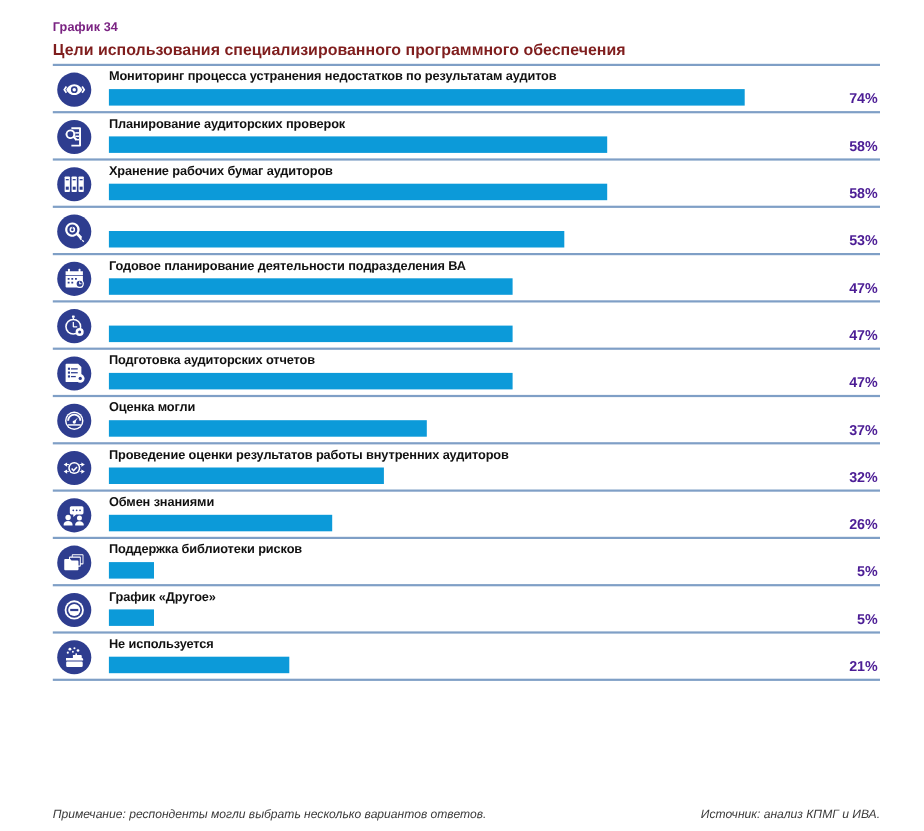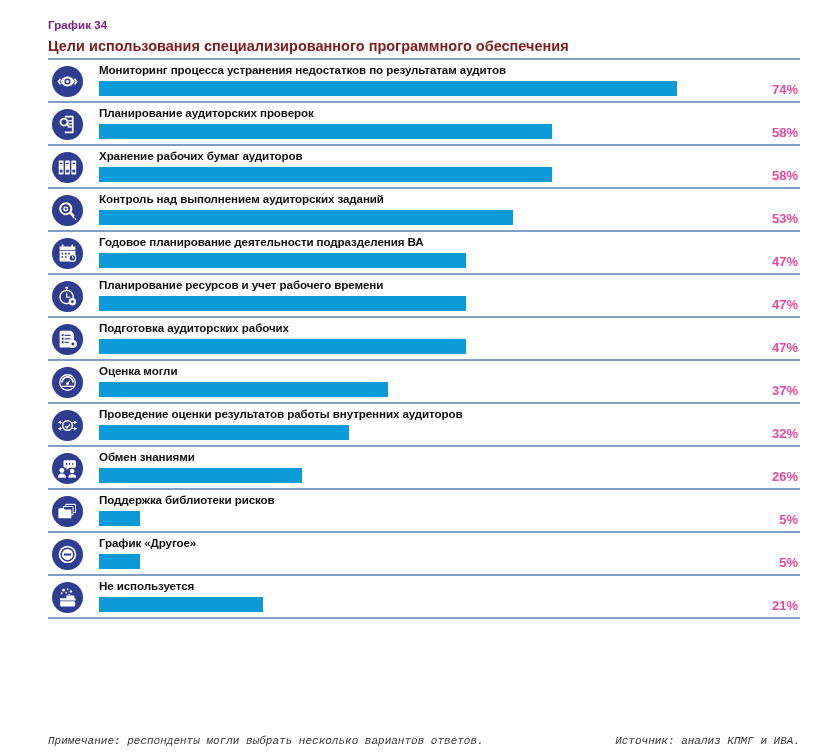--- a/index.html
+++ b/index.html
@@ -117,34 +117,33 @@
   }
 
   .row-value {
     position: absolute;
     right: 42px;
     top: 22px;
     width: 60px;
     text-align: right;
     font-size: 13px;
     font-weight: bold;
-    color: #ec4899;
+    color: #4c1d95;
     line-height: 15px;
   }
 
   
   .footer {
     position: absolute;
     left: 48px;
     top: 722px;
     width: 752px;
     display: flex;
     justify-content: space-between;
     align-items: baseline;
-    font-family: Liberation Mono, monospace;
   }
   .footer-note,
   .footer-source {
     font-size: 11px;
     font-style: italic;
     color: #3a3a3a;
     line-height: 14px;
     white-space: nowrap;
   }
 </style>
@@ -214,21 +213,20 @@
         <div class="row-sep" style="background: rgb(127, 159, 198);"></div>
       </div>
       <div class="row">
         <div class="icon-badge">
           <svg width="21" height="21" viewBox="0 0 24 24">
             <path fill="#ffffff" d="M10 2.6a7.4 7.4 0 1 0 4.4 13.3l3.8 3.8 2.1-2.1-3.8-3.8A7.4 7.4 0 0 0 10 2.6zm0 2.2a5.2 5.2 0 1 1 0 10.4 5.2 5.2 0 0 1 0-10.4z"></path>
             <path fill="#ffffff" d="M10 7.1 11 8h-2zm0 0a2.9 2.9 0 1 0 0 5.8 2.9 2.9 0 0 0 0-5.8zm0 1.6a1.3 1.3 0 1 1 0 2.6 1.3 1.3 0 0 1 0-2.6z"></path>
             <path fill="#ffffff" d="M18.6 18.2l1.6 1.6-1.2 1.2-1.6-1.6zM20.8 20.4l1.6 1.6-1 1-1.6-1.6z"></path>
           </svg>
         </div>
-        <div class="row-label">Контроль над выполнением аудиторских заданий</div>
         <div class="bar-track">
           <div class="bar-fill" style="width: 414px; background: rgb(12, 154, 217);"></div>
         </div>
         <div class="row-value">53%</div>
         <div class="row-sep" style="background: rgb(127, 159, 198);"></div>
       </div>
       <div class="row">
         <div class="icon-badge">
           <svg width="21" height="21" viewBox="0 0 24 24">
             <path fill="#ffffff" d="M3 4h18v4H3z"></path>
@@ -254,42 +252,41 @@
             <circle cx="11" cy="12.6" r="8.4" fill="#ffffff"></circle>
             <circle cx="11" cy="12.6" r="6.8" fill="#2e3d8f"></circle>
             <rect x="9.6" y="0.9" width="2.9" height="2.3" rx="0.5" fill="#ffffff"></rect>
             <rect x="10.4" y="3" width="1.3" height="1.9" fill="#ffffff"></rect>
             <path fill="#ffffff" d="M10.4 7.6h1.3v5.4h-1.3z"></path>
             <path fill="#ffffff" d="M10.9 12.1h4.2v1.3h-4.2z"></path>
             <circle cx="17.6" cy="18" r="4.2" fill="#ffffff"></circle>
             <circle cx="17.6" cy="18" r="1.6" fill="#2e3d8f"></circle>
           </svg>
         </div>
-        <div class="row-label">Планирование ресурсов и учет рабочего времени</div>
         <div class="bar-track">
           <div class="bar-fill" style="width: 367px; background: rgb(12, 154, 217);"></div>
         </div>
         <div class="row-value">47%</div>
         <div class="row-sep" style="background: rgb(127, 159, 198);"></div>
       </div>
       <div class="row">
         <div class="icon-badge">
           <svg width="21" height="21" viewBox="0 0 24 24">
             <path fill="#ffffff" d="M4 2h12l3.4 3.4V20a1 1 0 0 1-1 1H4a1 1 0 0 1-1-1V3a1 1 0 0 1 1-1z"></path>
             <rect x="5.4" y="6" width="2.2" height="2.2" fill="#2e3d8f"></rect>
             <rect x="8.6" y="6.6" width="7" height="1.3" fill="#2e3d8f"></rect>
             <rect x="5.4" y="10" width="2.2" height="2.2" fill="#2e3d8f"></rect>
             <rect x="8.6" y="10.6" width="7" height="1.3" fill="#2e3d8f"></rect>
             <rect x="5.4" y="14" width="2.2" height="2.2" fill="#2e3d8f"></rect>
             <rect x="8.6" y="14.6" width="5" height="1.3" fill="#2e3d8f"></rect>
             <circle cx="18.2" cy="17.2" r="4.5" fill="#ffffff"></circle>
             <circle cx="18.2" cy="17.2" r="1.7" fill="#2e3d8f"></circle>
           </svg>
         </div>
-        <div class="row-label">Подготовка аудиторских рабочих</div>
+        <div class="row-label">Подготовка аудиторских отчетов</div>
         <div class="bar-track">
           <div class="bar-fill" style="width: 367px; background: rgb(12, 154, 217);"></div>
         </div>
         <div class="row-value">47%</div>
         <div class="row-sep" style="background: rgb(127, 159, 198);"></div>
       </div>
       <div class="row">
         <div class="icon-badge">
           <svg width="21" height="21" viewBox="0 0 24 24">
             <circle cx="12" cy="12" r="9.6" fill="#ffffff"></circle>

